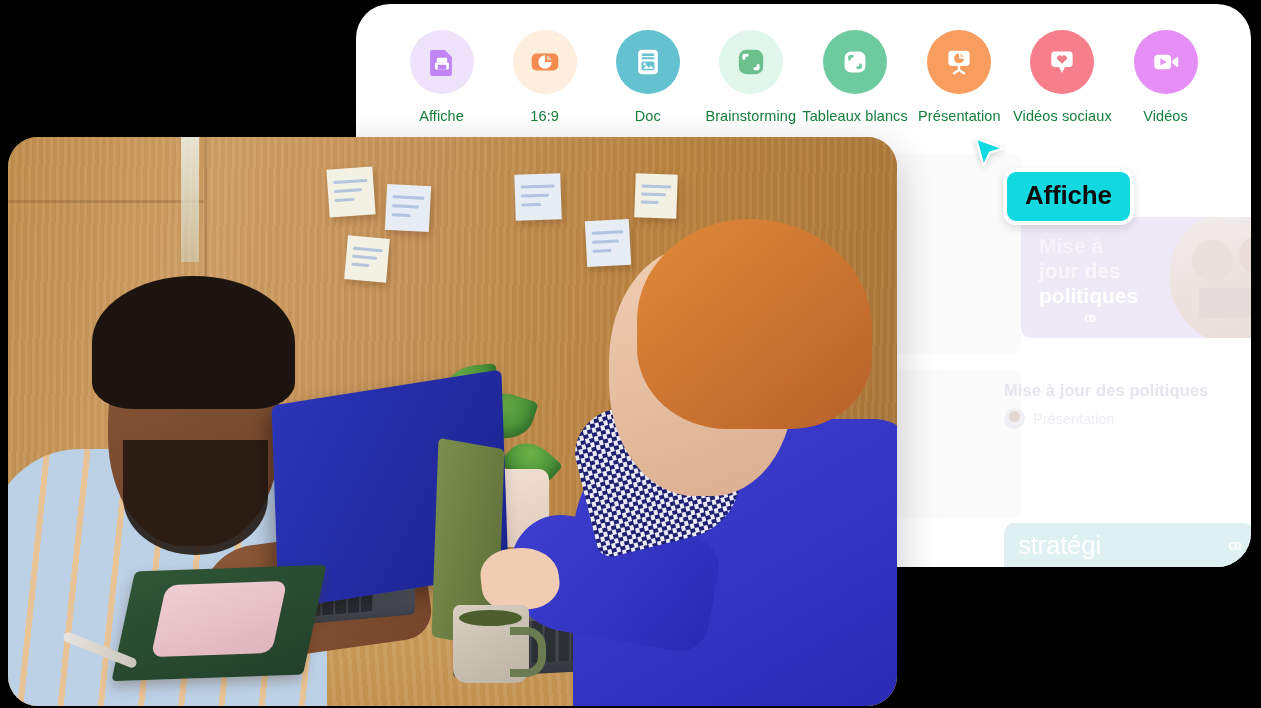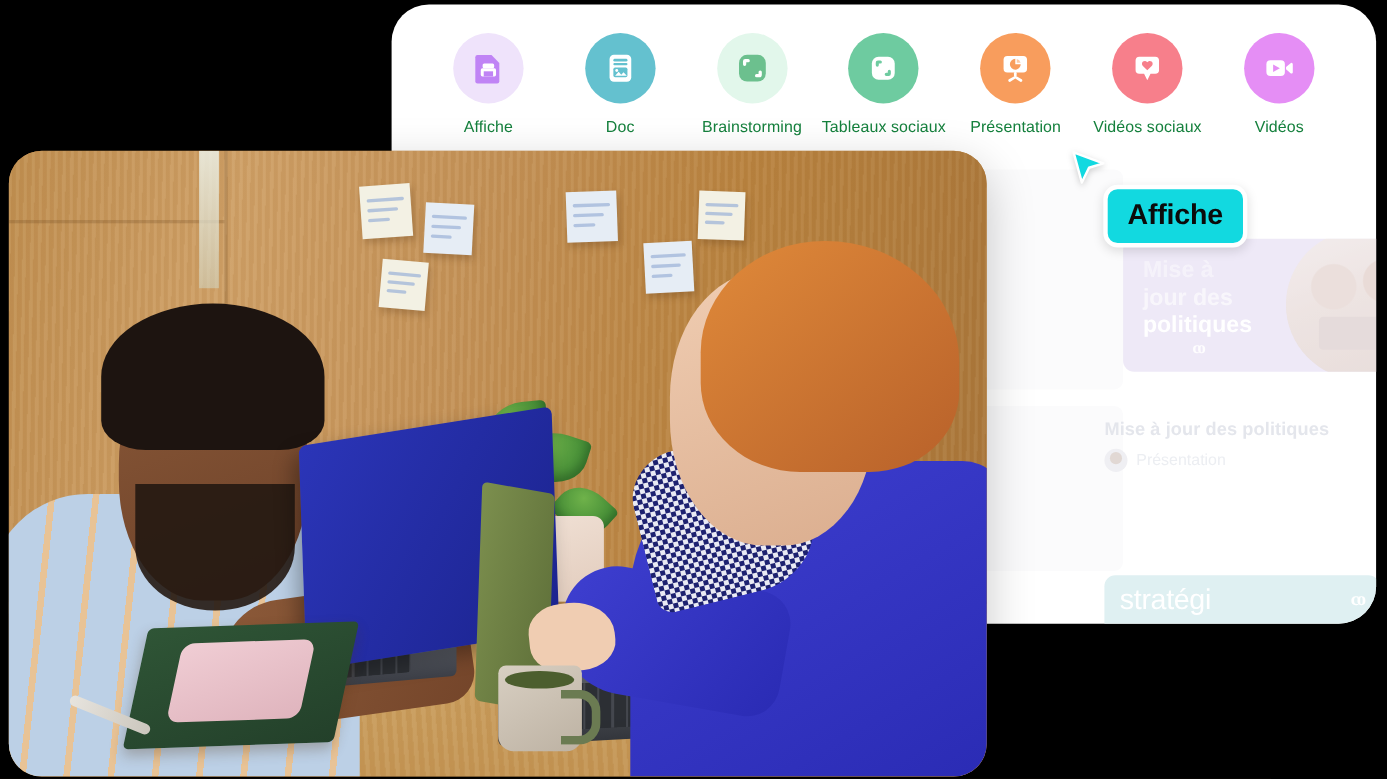--- a/index.html
+++ b/index.html
@@ -521,20 +521,30 @@
           <svg width="34" height="34" viewBox="0 0 24 24">
             <path fill="#c084f5" d="M5 3.6h9l5 5v11.8a1.4 1.4 0 0 1-1.4 1.4H5a1.4 1.4 0 0 1-1.4-1.4V5A1.4 1.4 0 0 1 5 3.6z"></path>
             <rect x="8.3" y="9" width="7.4" height="3.1" rx="1" fill="#fff"></rect>
             <rect x="7.1" y="12.1" width="9.8" height="5.2" rx="1.1" fill="#fff"></rect>
             <rect x="9" y="14" width="6" height="3.3" fill="#c084f5"></rect>
           </svg>
         </div>
         <div class="tpl-label">Affiche</div>
       </div>
 
+      <div class="template-item">
+        <div class="tpl-circle" style="background:#fdeedd">
+          <svg width="34" height="34" viewBox="0 0 24 24">
+            <rect x="2.6" y="6" width="18.8" height="12" rx="3.4" fill="#f58b50"></rect>
+            <path fill="#fff" d="M12 7.3a4.7 4.7 0 1 0 4.7 4.7H12z"></path>
+            <path fill="#fff" opacity=".55" d="M13.2 7.35a4.7 4.7 0 0 1 3.45 3.45H13.2z"></path>
+          </svg>
+        </div>
+        <div class="tpl-label">16:9</div>
+      </div>
 
       <div class="template-item">
         <div class="tpl-circle" style="background:#64c1cf">
           <svg width="32" height="32" viewBox="0 0 24 24">
             <rect x="4.6" y="2.8" width="14.8" height="18.4" rx="3" fill="#fff"></rect>
             <rect x="7.2" y="5.6" width="9.6" height="1.9" rx=".9" fill="#64c1cf"></rect>
             <rect x="7.2" y="8.5" width="9.6" height="1.5" rx=".7" fill="#64c1cf"></rect>
             <rect x="7.2" y="11.6" width="9.6" height="6.6" rx="1.2" fill="#64c1cf"></rect>
             <path fill="#fff" d="M8.4 17.1l2.4-2.7 1.8 2 1.5-1.6 2.3 2.3z"></path>
             <circle cx="9.5" cy="13.6" r="1" fill="#fff"></circle>
@@ -553,21 +563,21 @@
         <div class="tpl-label">Brainstorming</div>
       </div>
 
       <div class="template-item">
         <div class="tpl-circle" style="background:#6ecba0">
           <svg width="32" height="32" viewBox="0 0 24 24">
             <rect x="4.2" y="4.2" width="15.6" height="15.6" rx="4.6" fill="#fff"></rect>
             <path fill="none" stroke="#6ecba0" stroke-width="2.1" stroke-linecap="round" d="M10 7.8H8.4a.5.5 0 0 0-.5.5v1.6M14 16.2h1.6a.5.5 0 0 0 .5-.5v-1.6"></path>
           </svg>
         </div>
-        <div class="tpl-label">Tableaux sociaux</div>
+        <div class="tpl-label">Tableaux blancs</div>
       </div>
 
       <div class="template-item">
         <div class="tpl-circle" style="background:#f89d5d">
           <svg width="32" height="32" viewBox="0 0 24 24">
             <rect x="4" y="3.6" width="16" height="11.4" rx="2.6" fill="#fff"></rect>
             <path fill="#f89d5d" d="M12 5.6a3.7 3.7 0 1 0 3.7 3.7H12z"></path>
             <path fill="#f89d5d" opacity=".55" d="M13 5.68a3.7 3.7 0 0 1 2.62 2.62H13z"></path>
             <rect x="11.1" y="14.6" width="1.8" height="3.1" rx=".8" fill="#fff"></rect>
             <path fill="#fff" d="M12 17.1l-4.4 2.5a1 1 0 0 0 1 1.7L12 19zM12 17.1l4.4 2.5a1 1 0 0 1-1 1.7L12 19z"></path>

